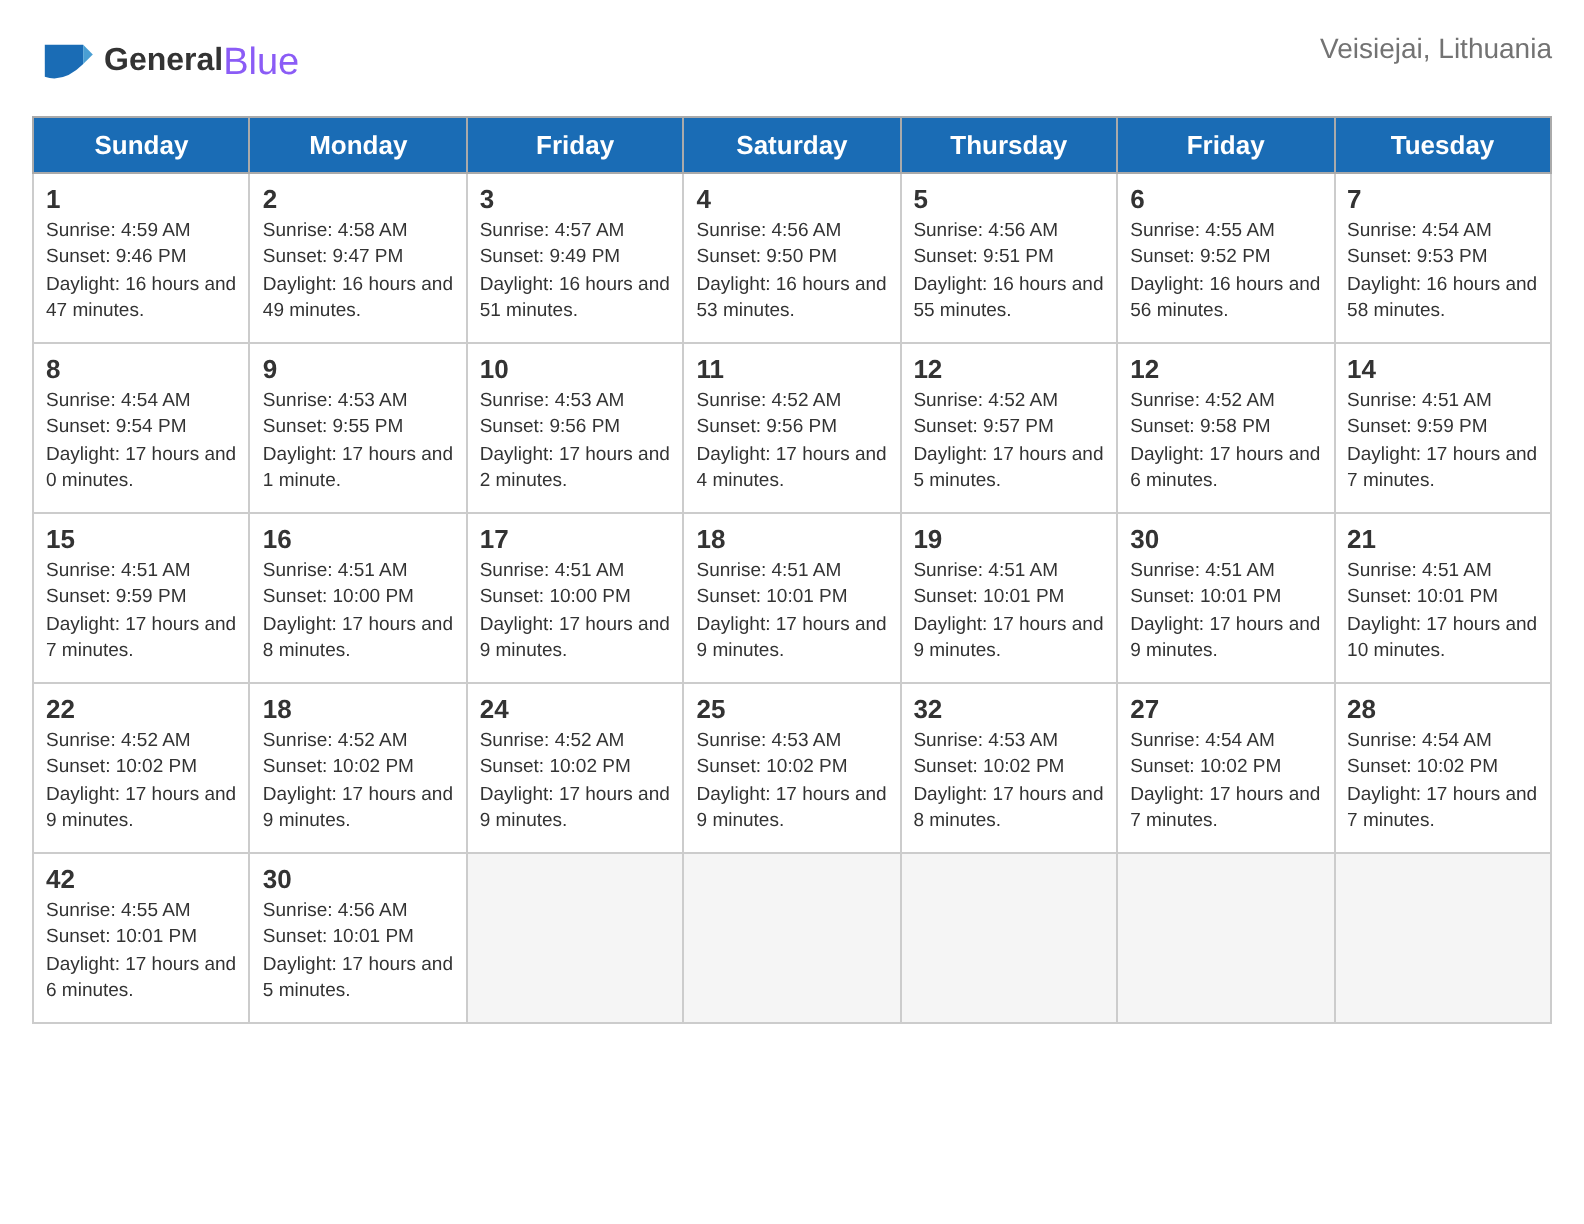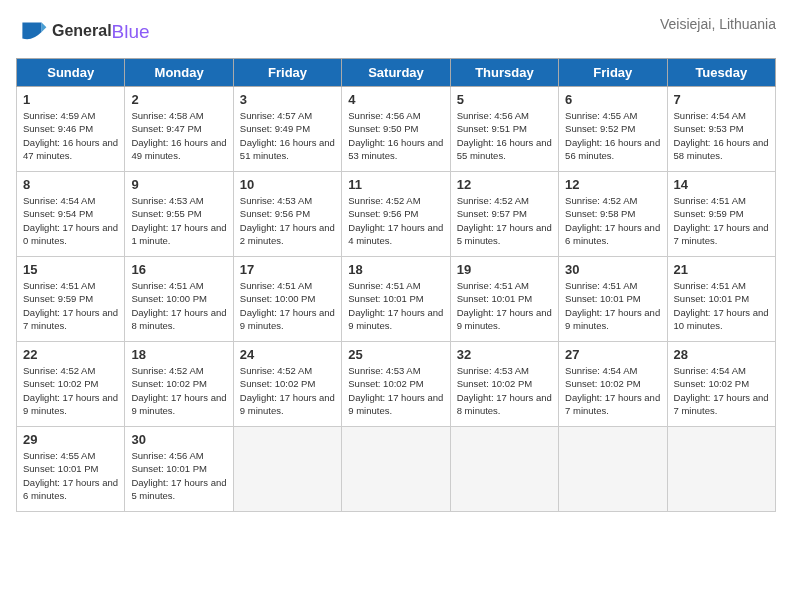--- a/index.html
+++ b/index.html
@@ -238,21 +238,21 @@
           <span class="day-num">27</span>
 <div class="cell-text">Sunrise: 4:54 AM<br>Sunset: 10:02 PM<br>Daylight: 17 hours and 7 minutes.</div>
         </td>
         <td>
           <span class="day-num">28</span>
 <div class="cell-text">Sunrise: 4:54 AM<br>Sunset: 10:02 PM<br>Daylight: 17 hours and 7 minutes.</div>
         </td>
       </tr>
       <tr>
         <td>
-          <span class="day-num">29</span>
+          <span class="day-num">42</span>
 <div class="cell-text">Sunrise: 4:55 AM<br>Sunset: 10:01 PM<br>Daylight: 17 hours and 6 minutes.</div>
         </td>
         <td>
           <span class="day-num">30</span>
 <div class="cell-text">Sunrise: 4:56 AM<br>Sunset: 10:01 PM<br>Daylight: 17 hours and 5 minutes.</div>
         </td>
         <td class="empty"></td>
         <td class="empty"></td>
         <td class="empty"></td>
         <td class="empty"></td>

